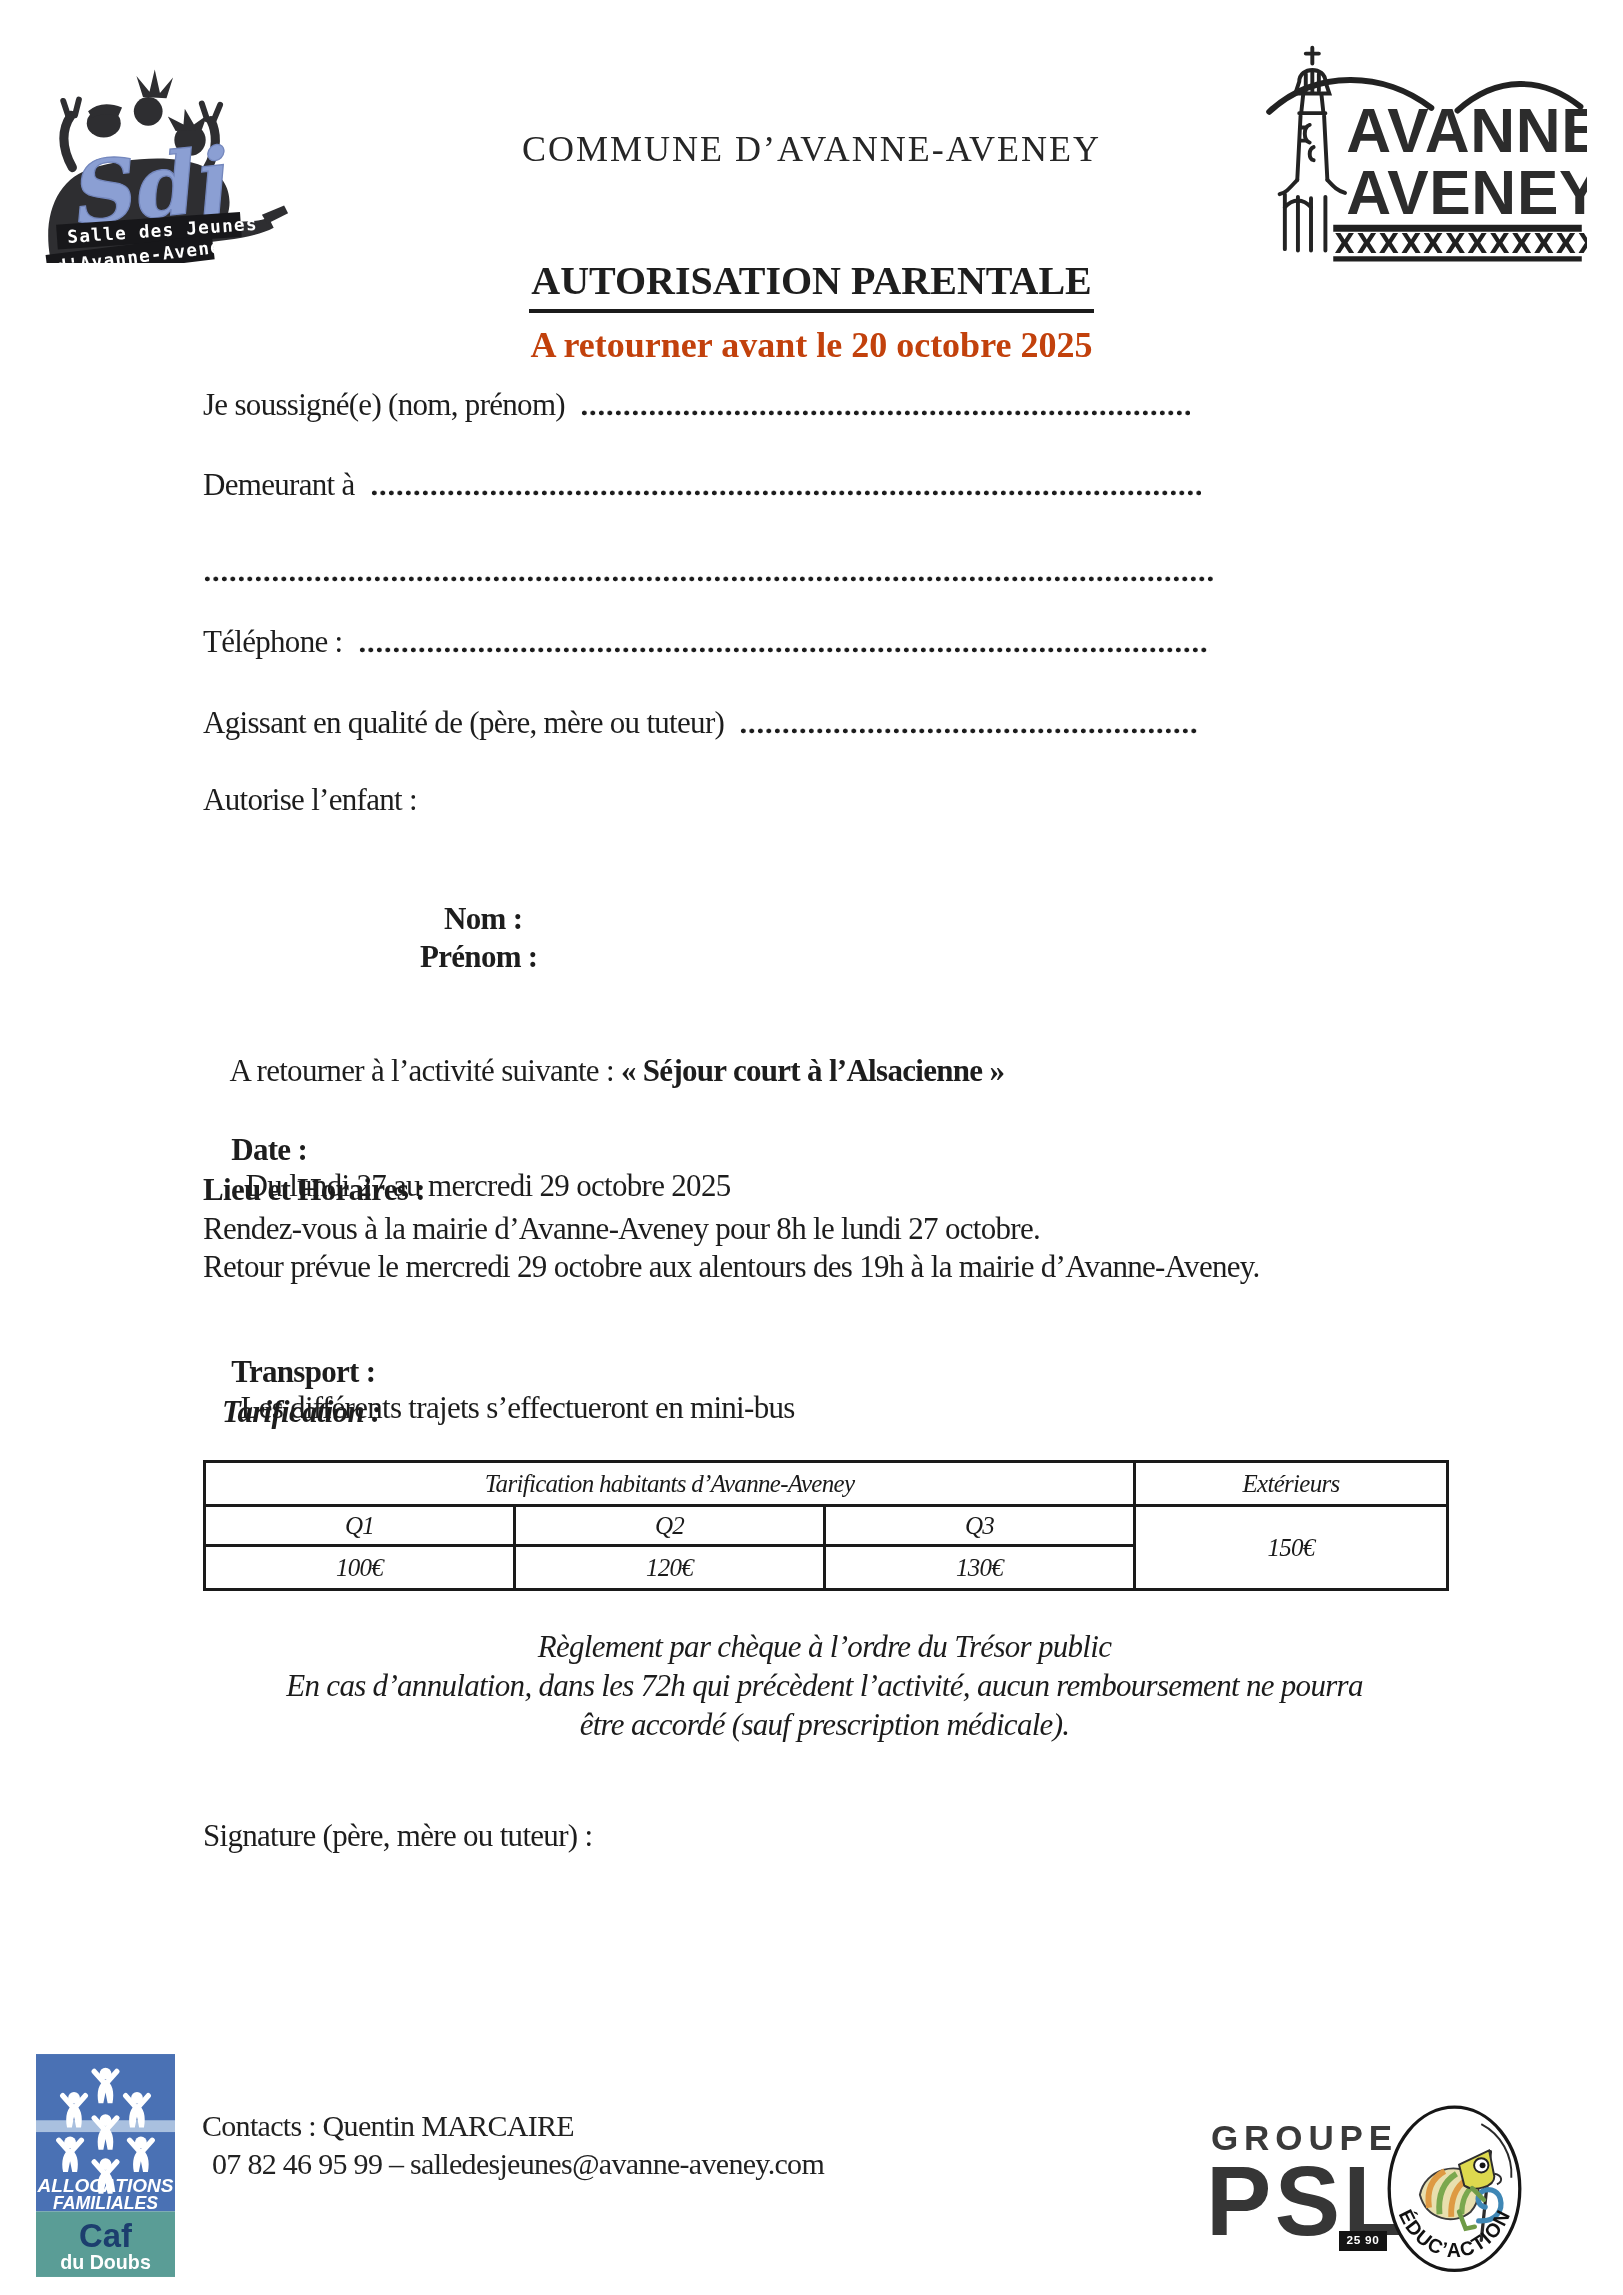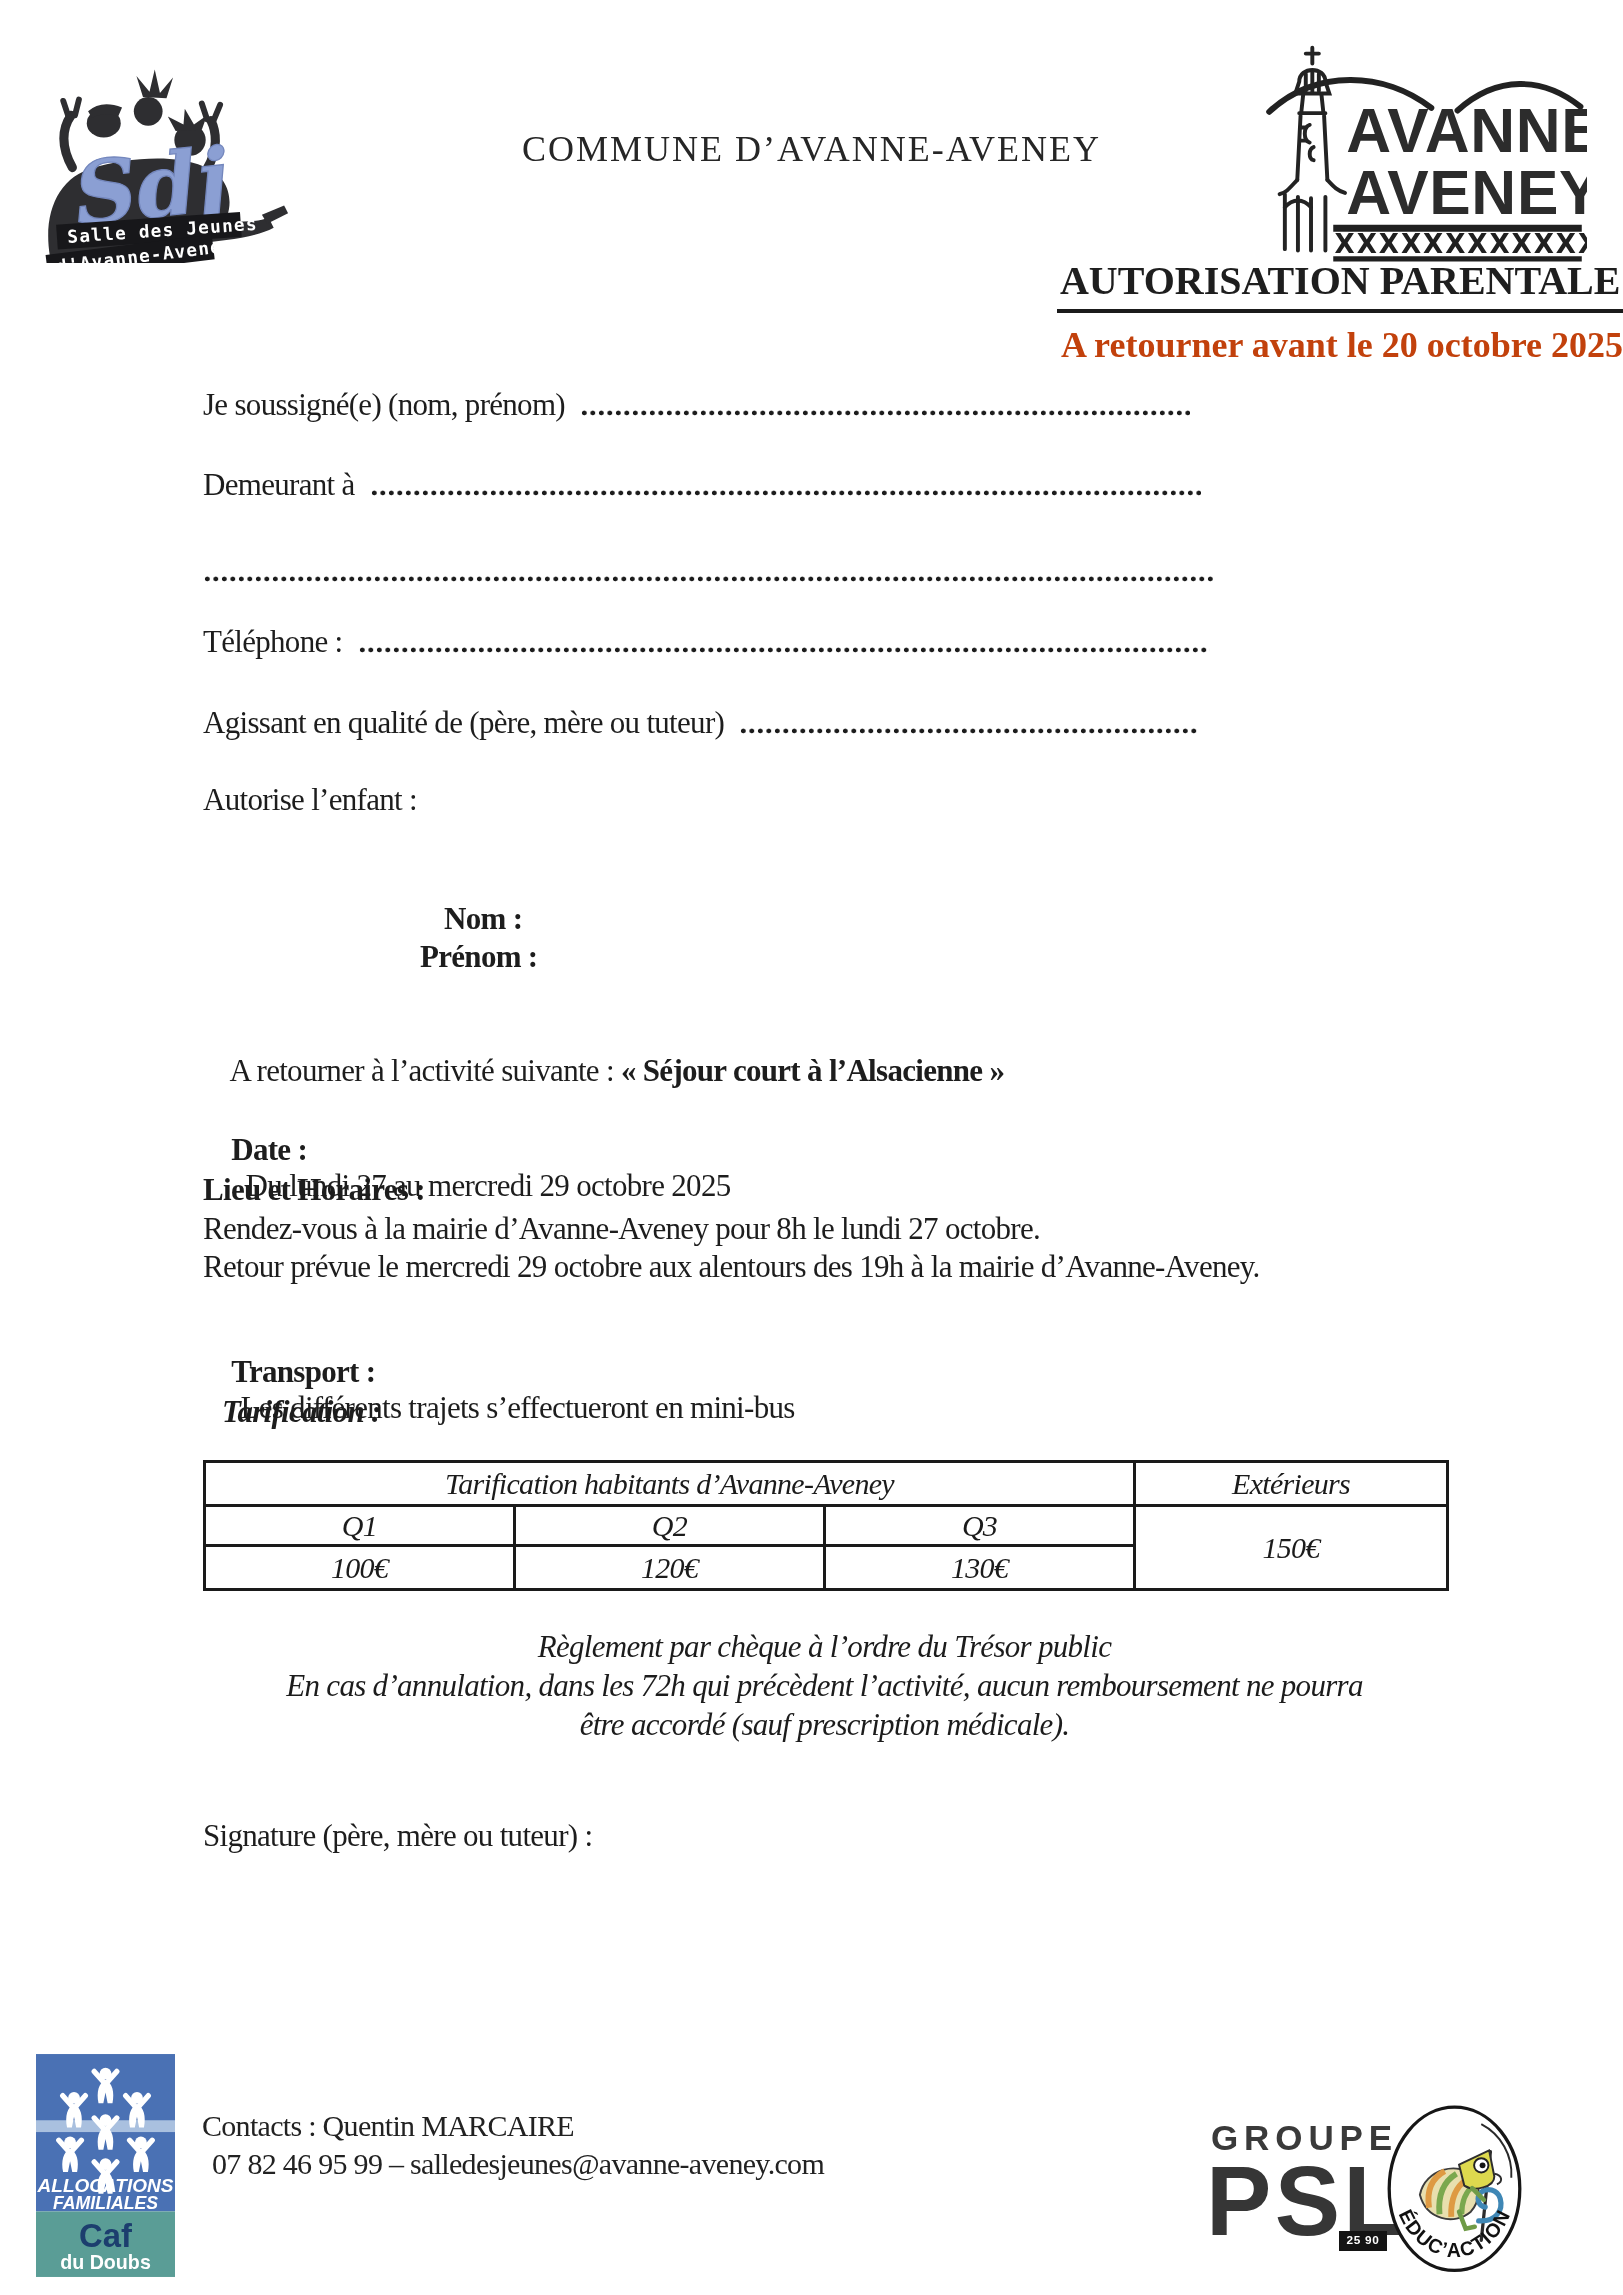--- a/index.html
+++ b/index.html
@@ -5,40 +5,40 @@
   html,body{margin:0;padding:0;background:#9a9a9a;}
   .page{
     position:relative;width:1623px;height:2295px;background:#ffffff;
     font-family:"Liberation Serif","DejaVu Serif",serif;color:#1d1d1d;
     overflow:hidden;margin:0 auto;
   }
   .abs{position:absolute;}
   
   .commune-title{top:128px;left:0;width:1623px;text-align:center;
     font-size:36px;letter-spacing:2px;color:#262626;}
-  .title-wrap{top:257px;left:0;width:1623px;text-align:right;}
+  .title-wrap{top:257px;left:0;width:1623px;text-align:center;}
   .title-main{display:inline-block;font-size:40px;font-weight:bold;letter-spacing:0px;
     border-bottom:4.6px solid #1b1b1b;padding:0 2.6px 5.2px 2.6px;color:#1e1e1e;}
   .title-sub{margin-top:10.5px;font-size:36px;font-weight:bold;color:#c2410c;}
   
   .frow{position:absolute;left:203px;display:flex;align-items:flex-end;font-size:31px;letter-spacing:-0.7px;}
   .frow .lbl{white-space:pre;}
   .dots{flex:1;height:7.9px;margin:0 0 5.9px 9.2px;
     background-image:radial-gradient(circle at 3.3px 3.9px,#1c1c1c 2px,transparent 2.7px);
     background-size:8.5px 7.9px;background-repeat:repeat-x;}
   .dotline{position:absolute;left:204px;width:1011px;height:7.9px;
     background-image:radial-gradient(circle at 3.3px 3.9px,#1c1c1c 2px,transparent 2.7px);
     background-size:8.5px 7.9px;background-repeat:repeat-x;}
   .line{position:absolute;left:203px;font-size:31px;letter-spacing:-0.7px;white-space:pre;}
   .b{font-weight:bold;}
   .bi{font-weight:bold;font-style:italic;}
   
   table.tarif{position:absolute;left:203px;top:1460px;width:1244px;
     border-collapse:collapse;table-layout:fixed;
-    font-style:italic;font-size:30px;letter-spacing:-0.7px;color:#1b1b1b;}
+    font-style:italic;font-size:25px;letter-spacing:-0.7px;color:#1b1b1b;}
   table.tarif td{border:3.3px solid #1a1a1a;text-align:center;vertical-align:middle;padding:0;}
   tr.r1 td{height:41px;}
   tr.r2 td{height:37px;}
   tr.r3 td{height:41px;}
   
   .reglement{position:absolute;left:183px;top:1627px;width:1283px;text-align:center;
     font-style:italic;font-size:31px;letter-spacing:-0.7px;line-height:39px;color:#1c1c1c;}
   
   .contact-line{position:absolute;font-size:30px;letter-spacing:-0.7px;color:#222;}
   .groupe-word{position:absolute;left:1211px;top:2118px;width:178px;text-align:center;

